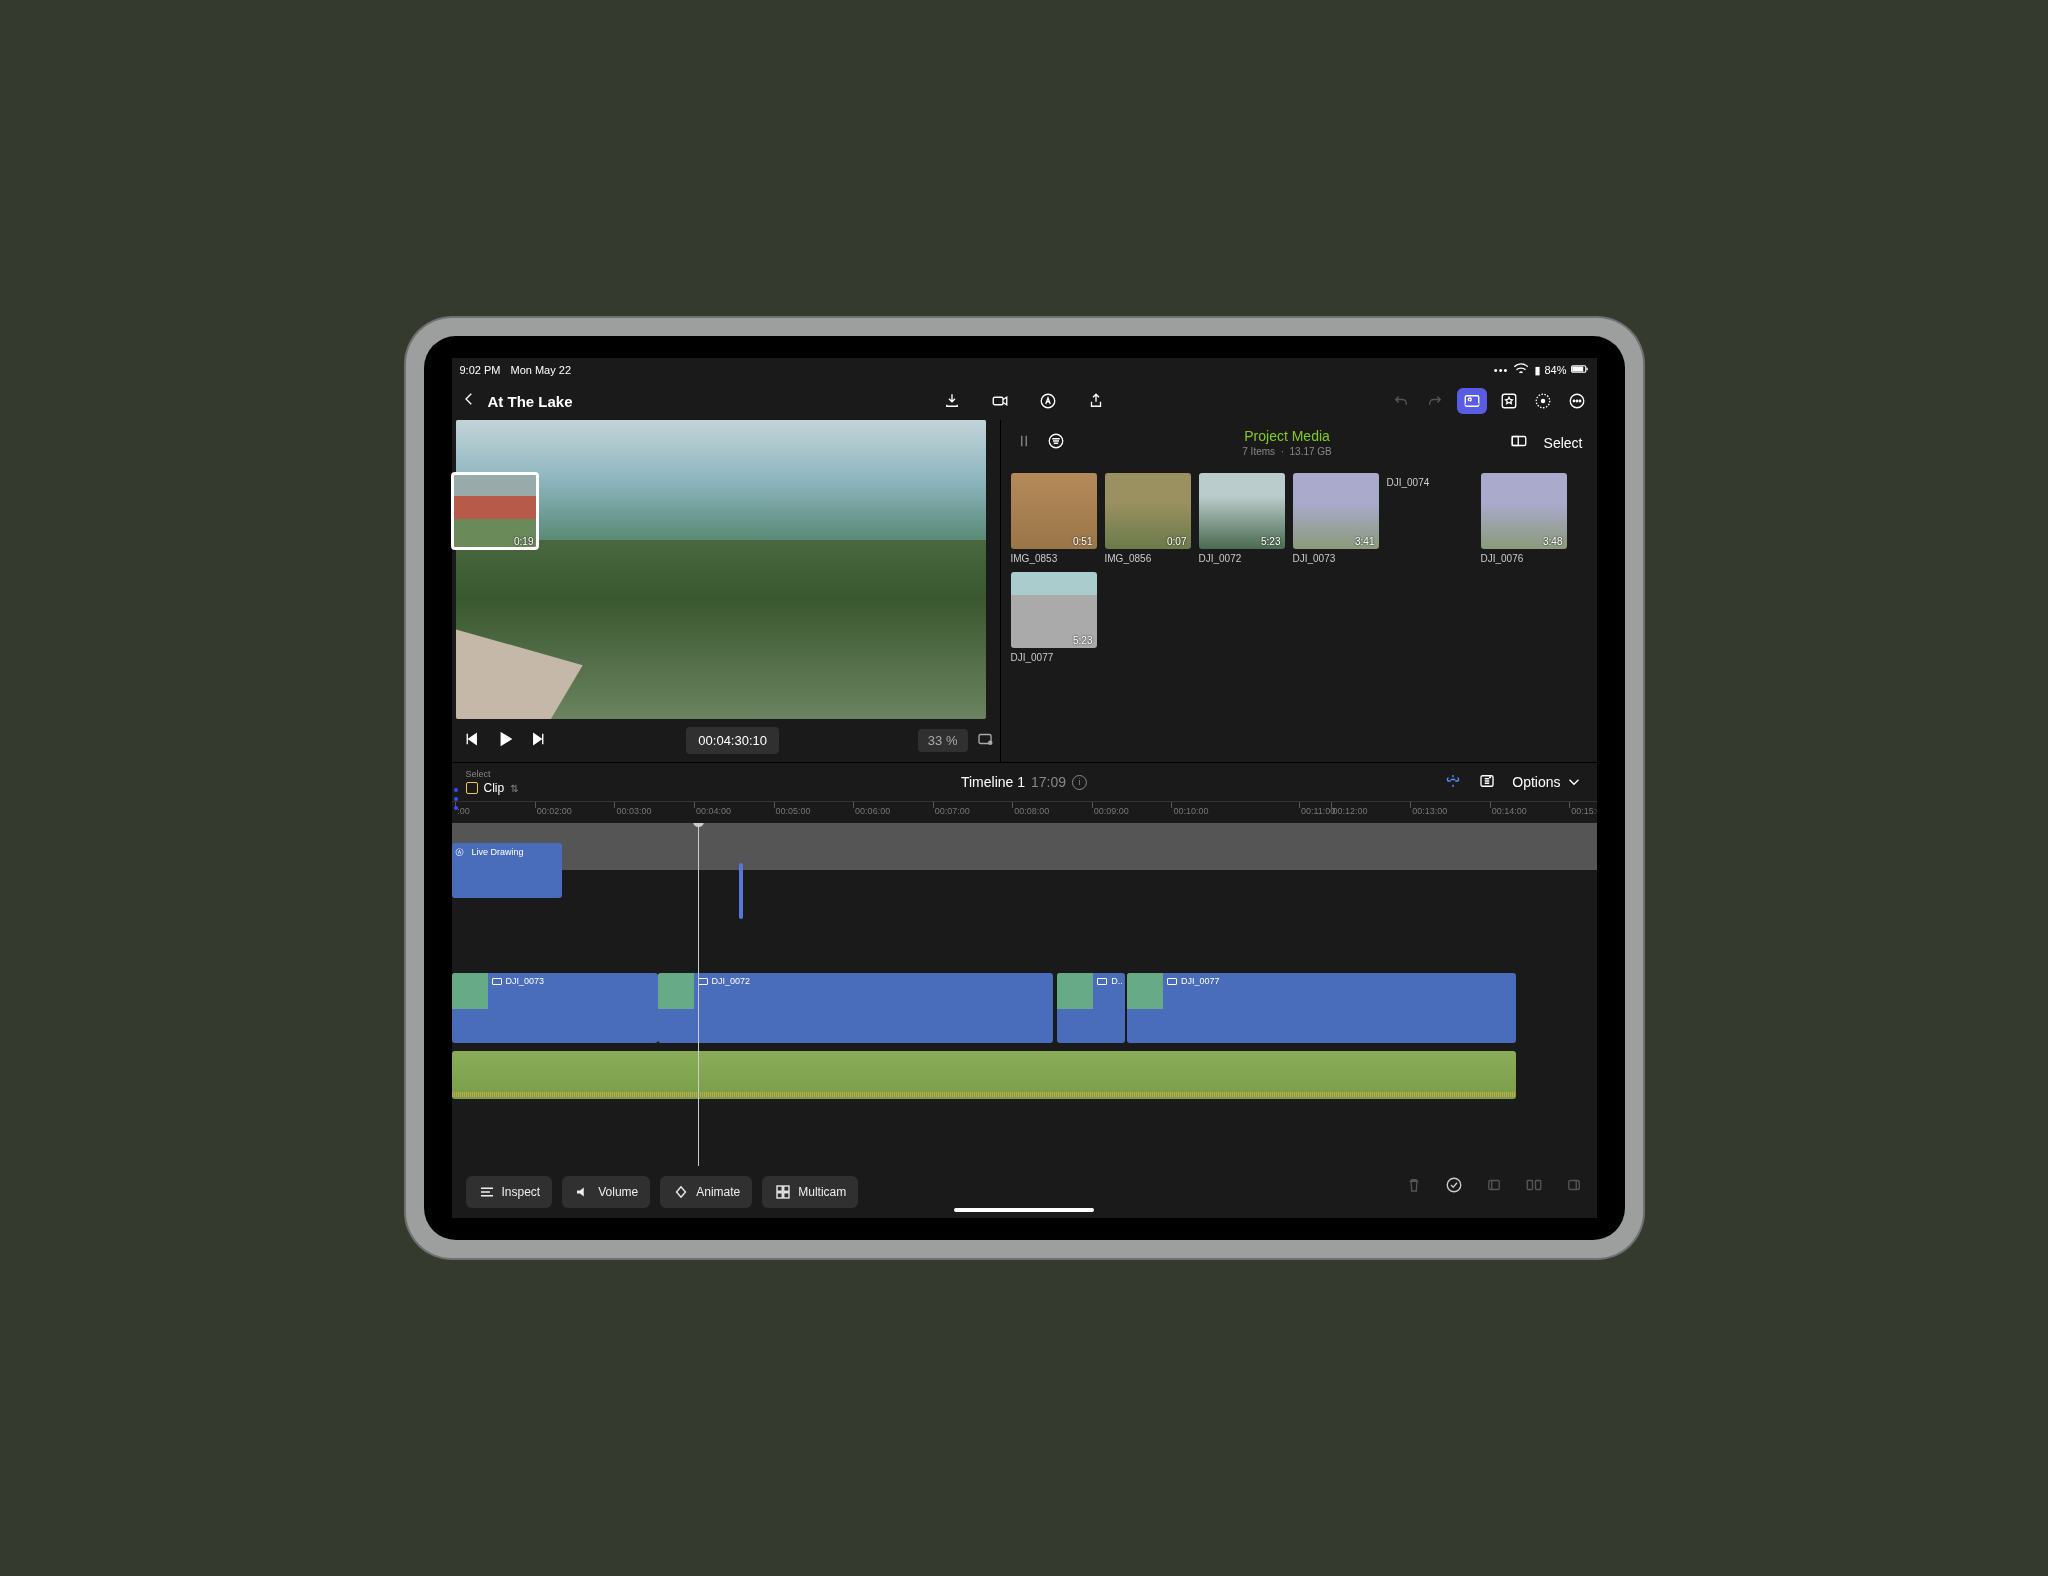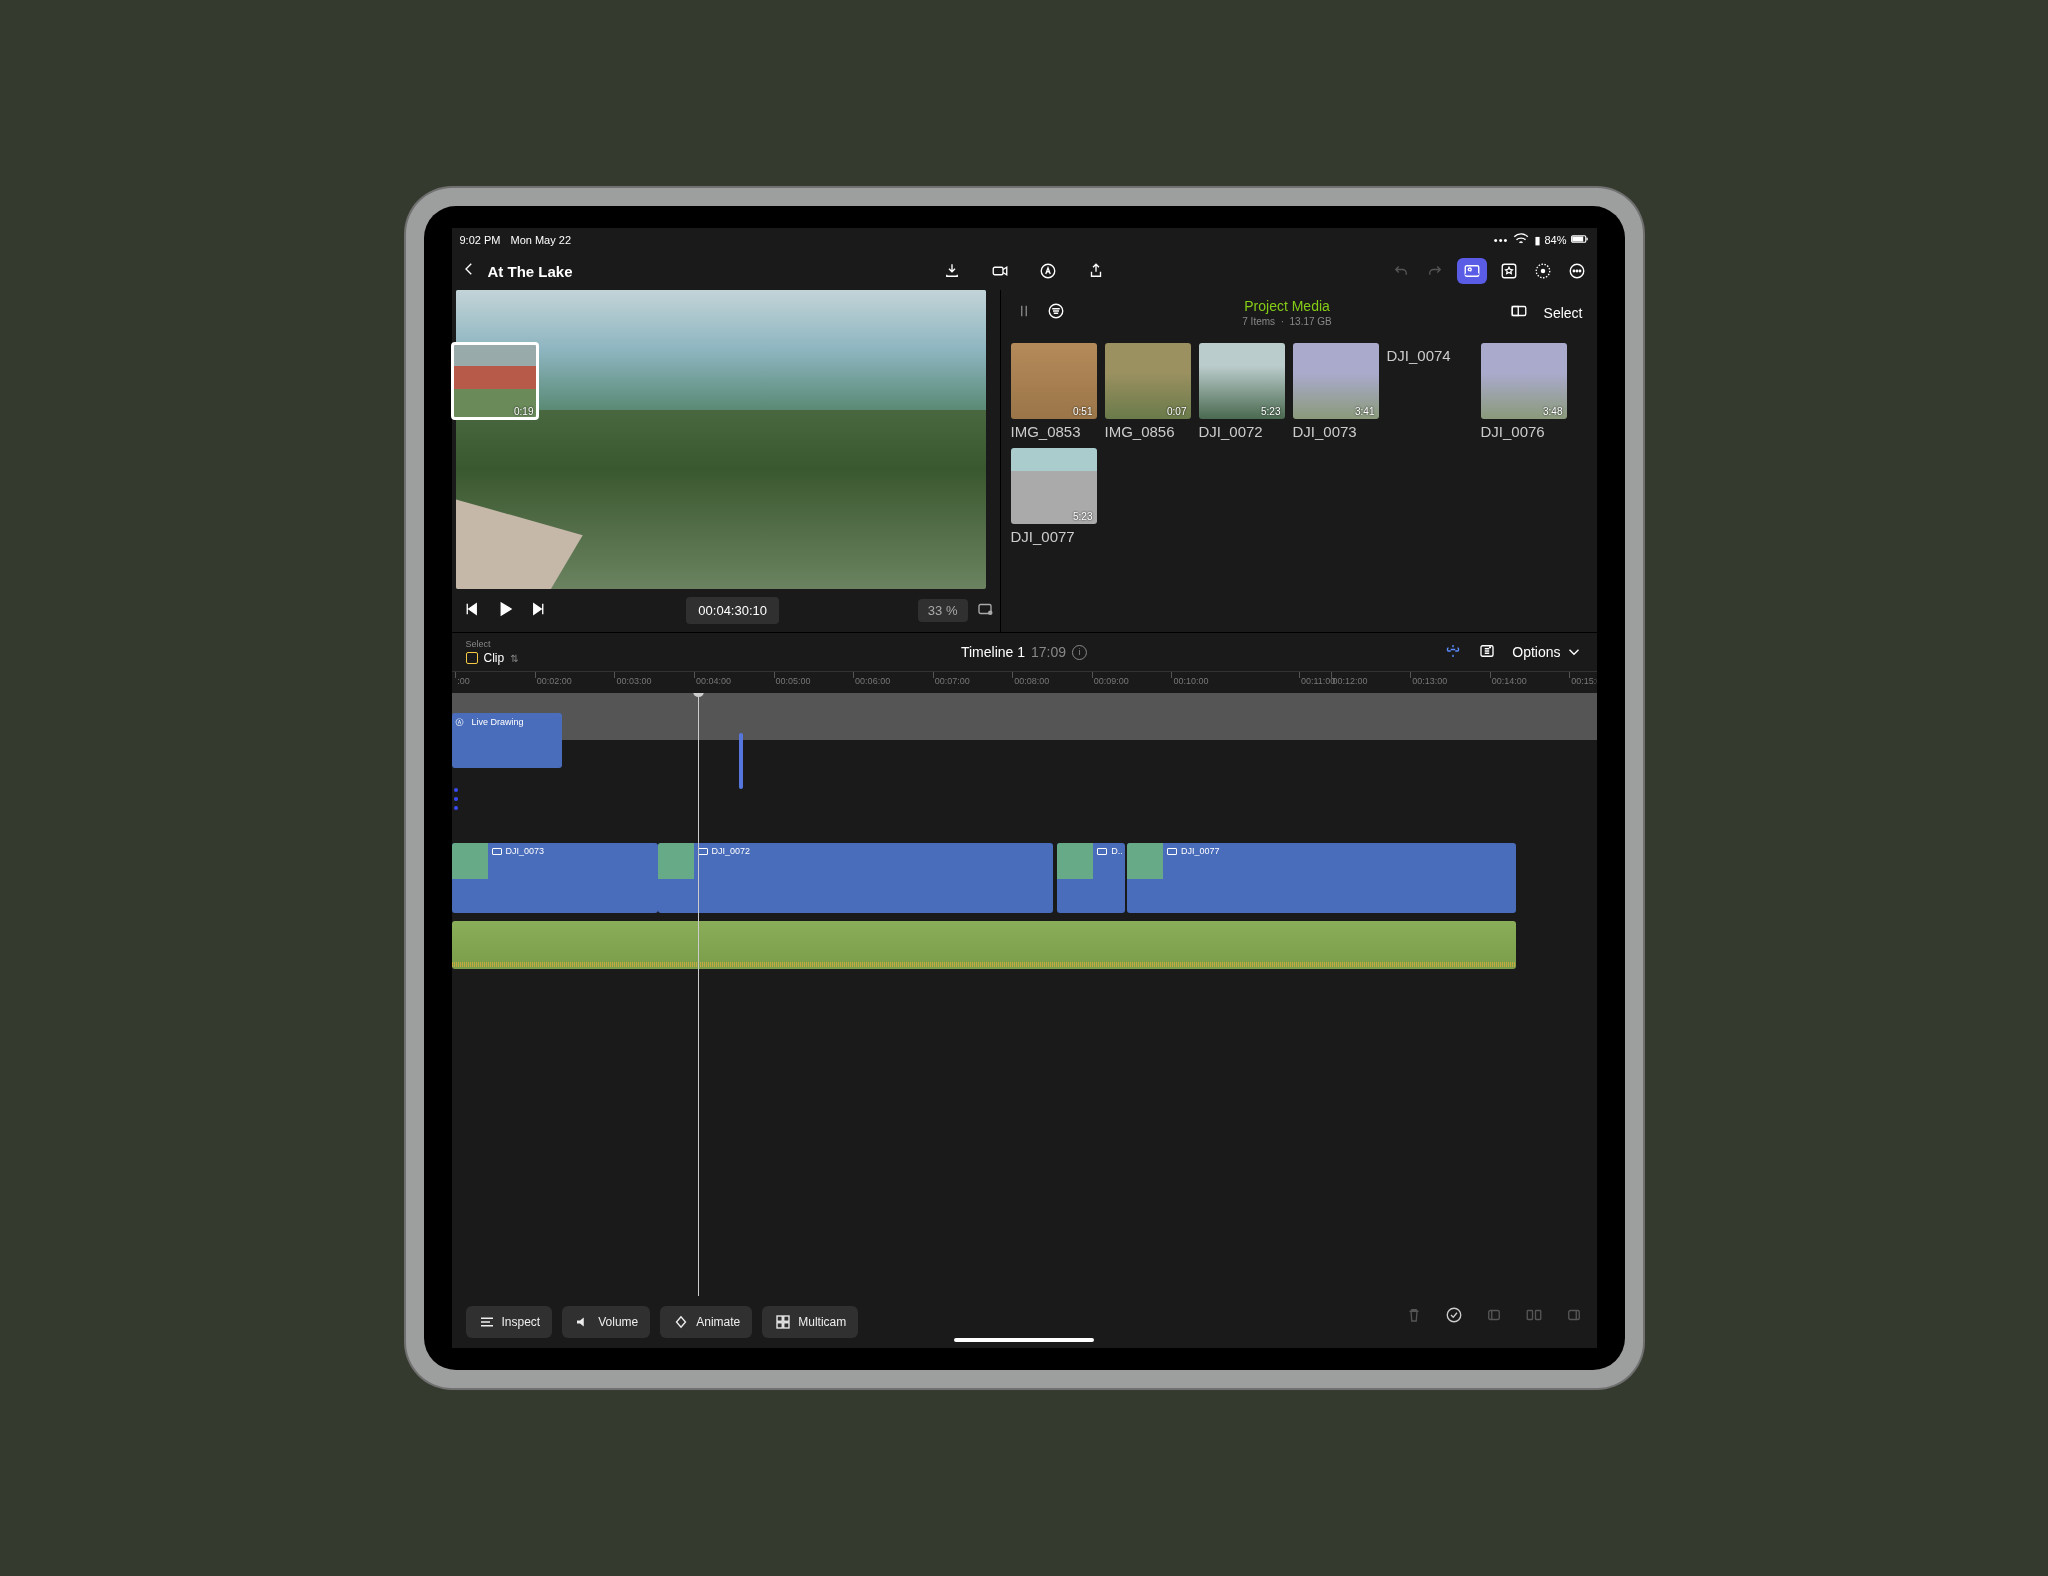--- a/index.html
+++ b/index.html
@@ -1,17 +1,17 @@
 <!DOCTYPE html>
 <html><head>
 <meta charset="utf-8">
 <style>
 * {margin:0;padding:0;box-sizing:border-box;font-family:-apple-system,Helvetica,Arial,sans-serif;}
 body{background:#353a2e;display:flex;justify-content:center;align-items:center;min-height:100vh;padding:10px;}
-.ipad{width:1237px;height:1200px;background:#9d9e9e;border-radius:46px;padding:18px;position:relative;box-shadow:0 0 0 2px #707070;}
+.ipad{width:1237px;height:940px;background:#9d9e9e;border-radius:46px;padding:18px;position:relative;box-shadow:0 0 0 2px #707070;}
 .ipad-inner{width:100%;height:100%;background:#000;border-radius:32px;padding:22px 28px;position:relative;overflow:hidden;}
 .screen{width:100%;height:100%;background:#1a1a1a;position:relative;display:flex;flex-direction:column;}
 .status-bar{display:flex;justify-content:space-between;align-items:center;color:#fff;font-size:11px;padding:2px 8px;}
 .status-left{display:flex;gap:10px;}
 .status-right{display:flex;gap:4px;align-items:center;}
 .dots{letter-spacing:1px;}
 .toolbar{display:flex;align-items:center;justify-content:space-between;padding:6px 8px;color:#fff;}
 .toolbar-left{display:flex;align-items:center;gap:10px;}
 .back-btn{font-size:18px;color:#fff;cursor:pointer;}
 .project-title{font-size:15px;font-weight:600;}
@@ -41,21 +41,21 @@
 .media-item{width:86px;}
 .media-thumb{width:86px;height:76px;background:#4a6648;border-radius:3px;position:relative;overflow:hidden;}
 .media-thumb.selected{outline:3px solid #fff;outline-offset:-2px;}
 .media-thumb.deck{background:linear-gradient(#b58a5a,#9a7548);}
 .media-thumb.field{background:linear-gradient(#9a9060 40%,#6a7a4a);}
 .media-thumb.lake{background:linear-gradient(#bcc 30%,#4a6a50);}
 .media-thumb.aerial{background:linear-gradient(#aac 40%,#8a9a7a);}
 .media-thumb.track{background:linear-gradient(#9aa 30%,#b85a4a 30%,#b85a4a 60%,#6a8a5a 60%);}
 .media-thumb.houses{background:linear-gradient(#acc 30%,#aaa 30%);}
 .media-dur{position:absolute;bottom:2px;right:4px;color:#fff;font-size:10px;text-shadow:0 0 2px #000;}
-.media-name{color:#ccc;font-size:15px;margin-top:4px;}
+.media-name{color:#ccc;font-size:10px;margin-top:4px;}
 .timeline-header{display:flex;align-items:center;padding:6px 14px;color:#fff;position:relative;border-top:1px solid #000;}
 .th-left{display:flex;flex-direction:column;gap:2px;}
 .th-select{color:#888;font-size:9px;}
 .th-clip{display:flex;align-items:center;gap:6px;font-size:12px;}
 .clip-icon{width:12px;height:12px;border:1.5px solid #f5c944;border-radius:2px;}
 .th-center{position:absolute;left:50%;transform:translateX(-50%);display:flex;gap:6px;align-items:center;font-size:14px;}
 .th-dur{color:#888;}
 .info-icon{width:15px;height:15px;border:1px solid #888;border-radius:50%;display:flex;align-items:center;justify-content:center;font-size:9px;color:#888;}
 .th-right{margin-left:auto;display:flex;gap:16px;align-items:center;font-size:14px;}
 .ruler{height:22px;background:#1a1a1a;position:relative;border-top:1px solid #333;color:#777;font-size:9px;overflow:hidden;}

